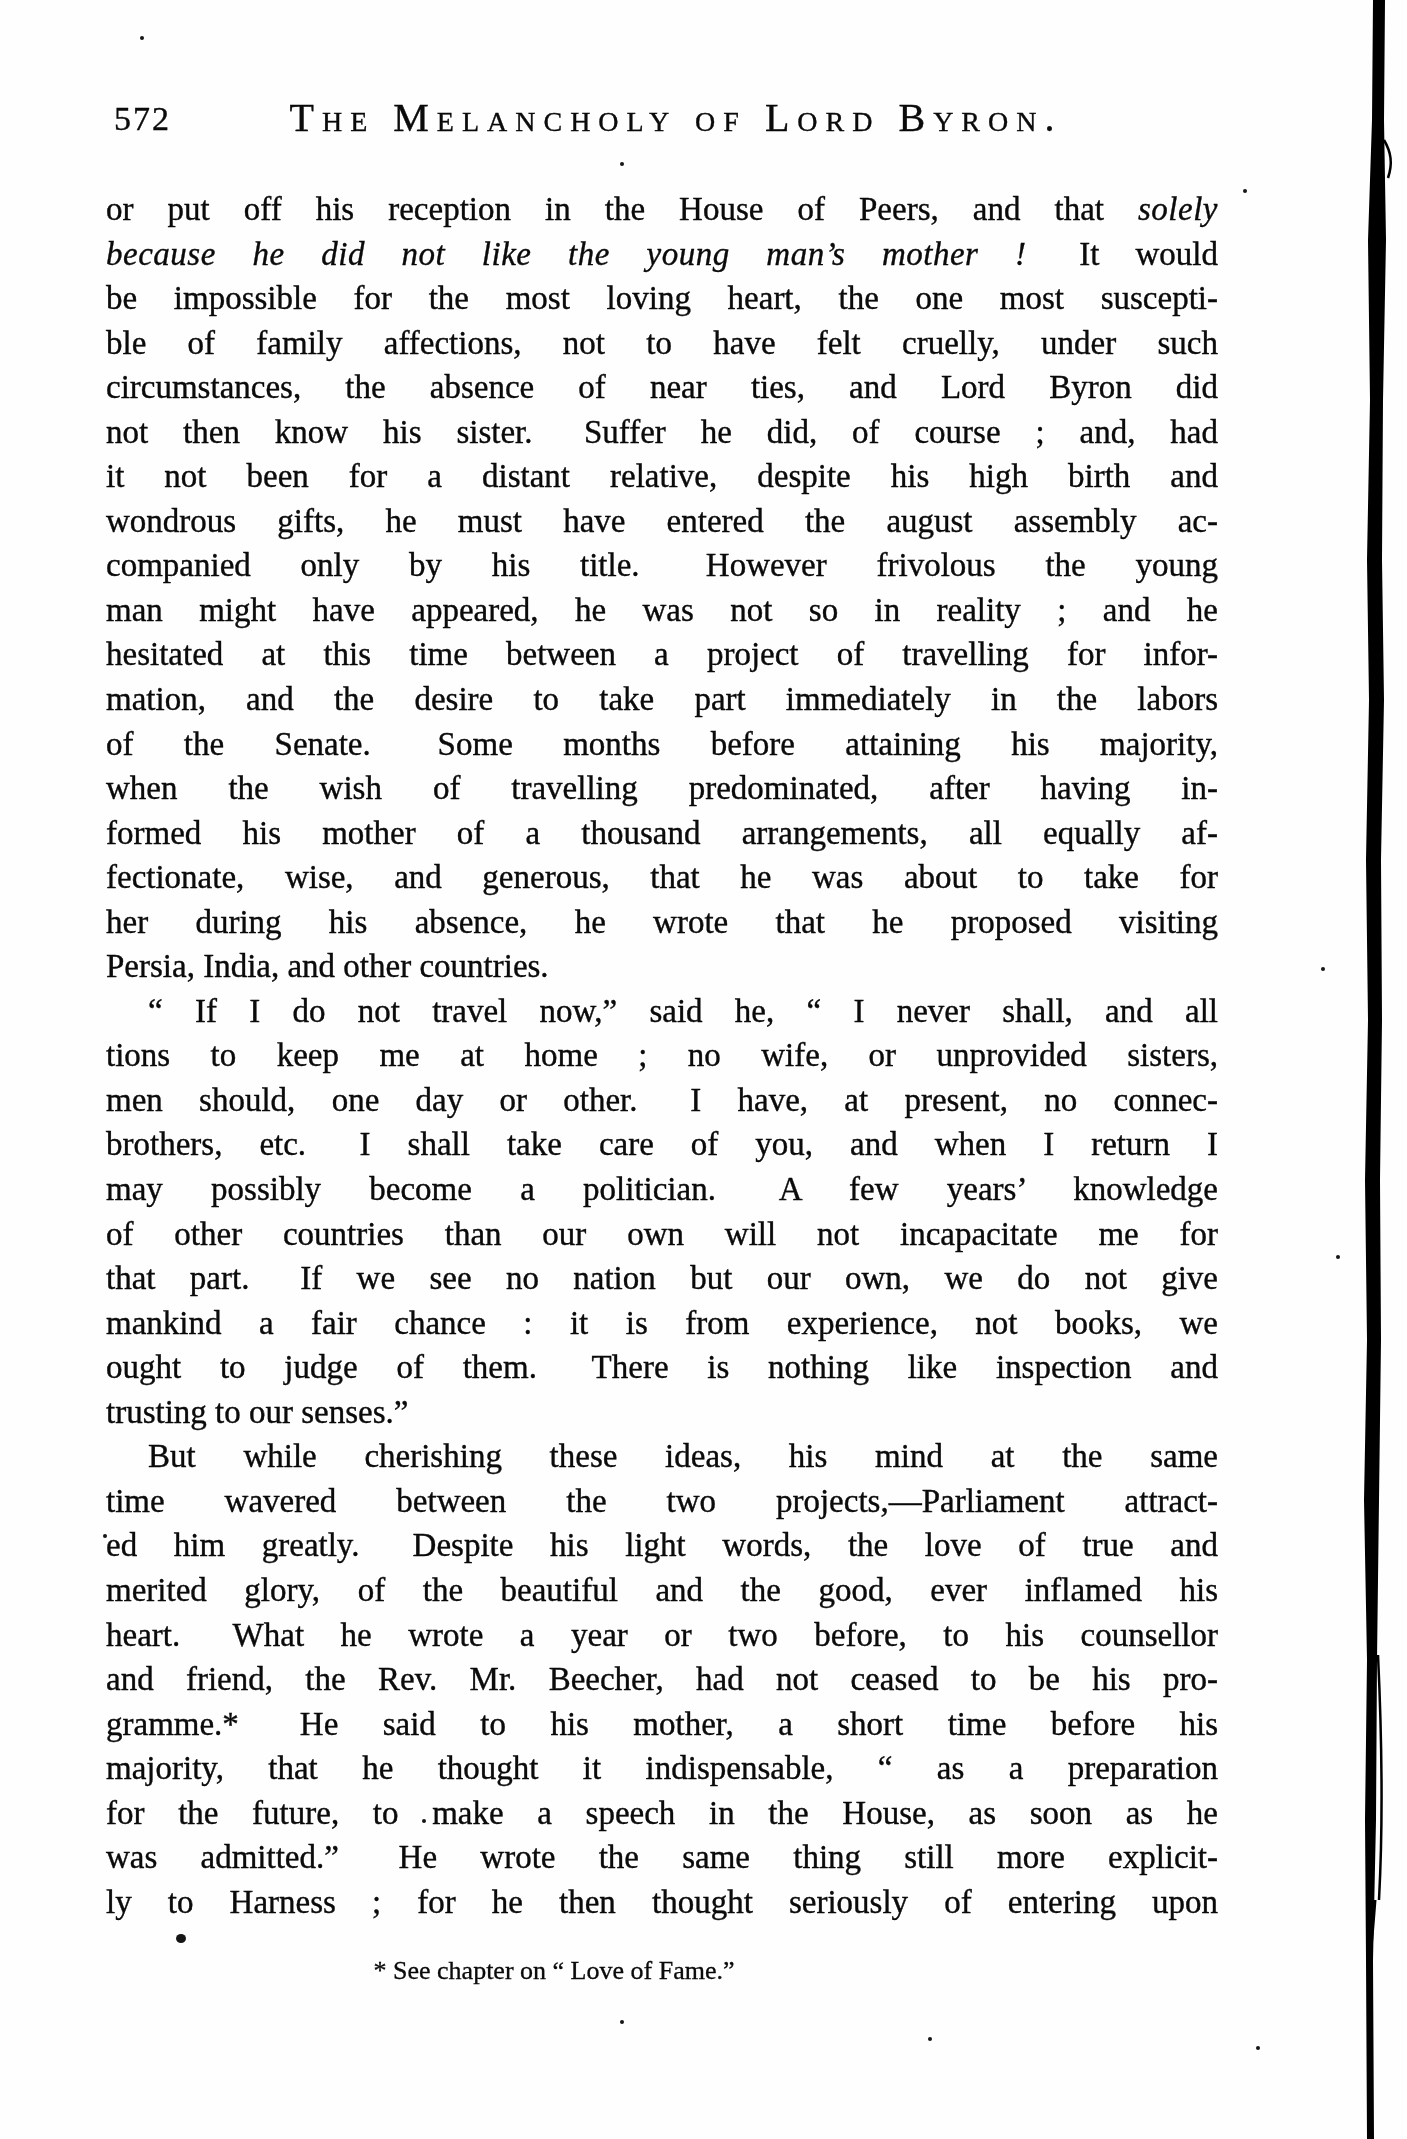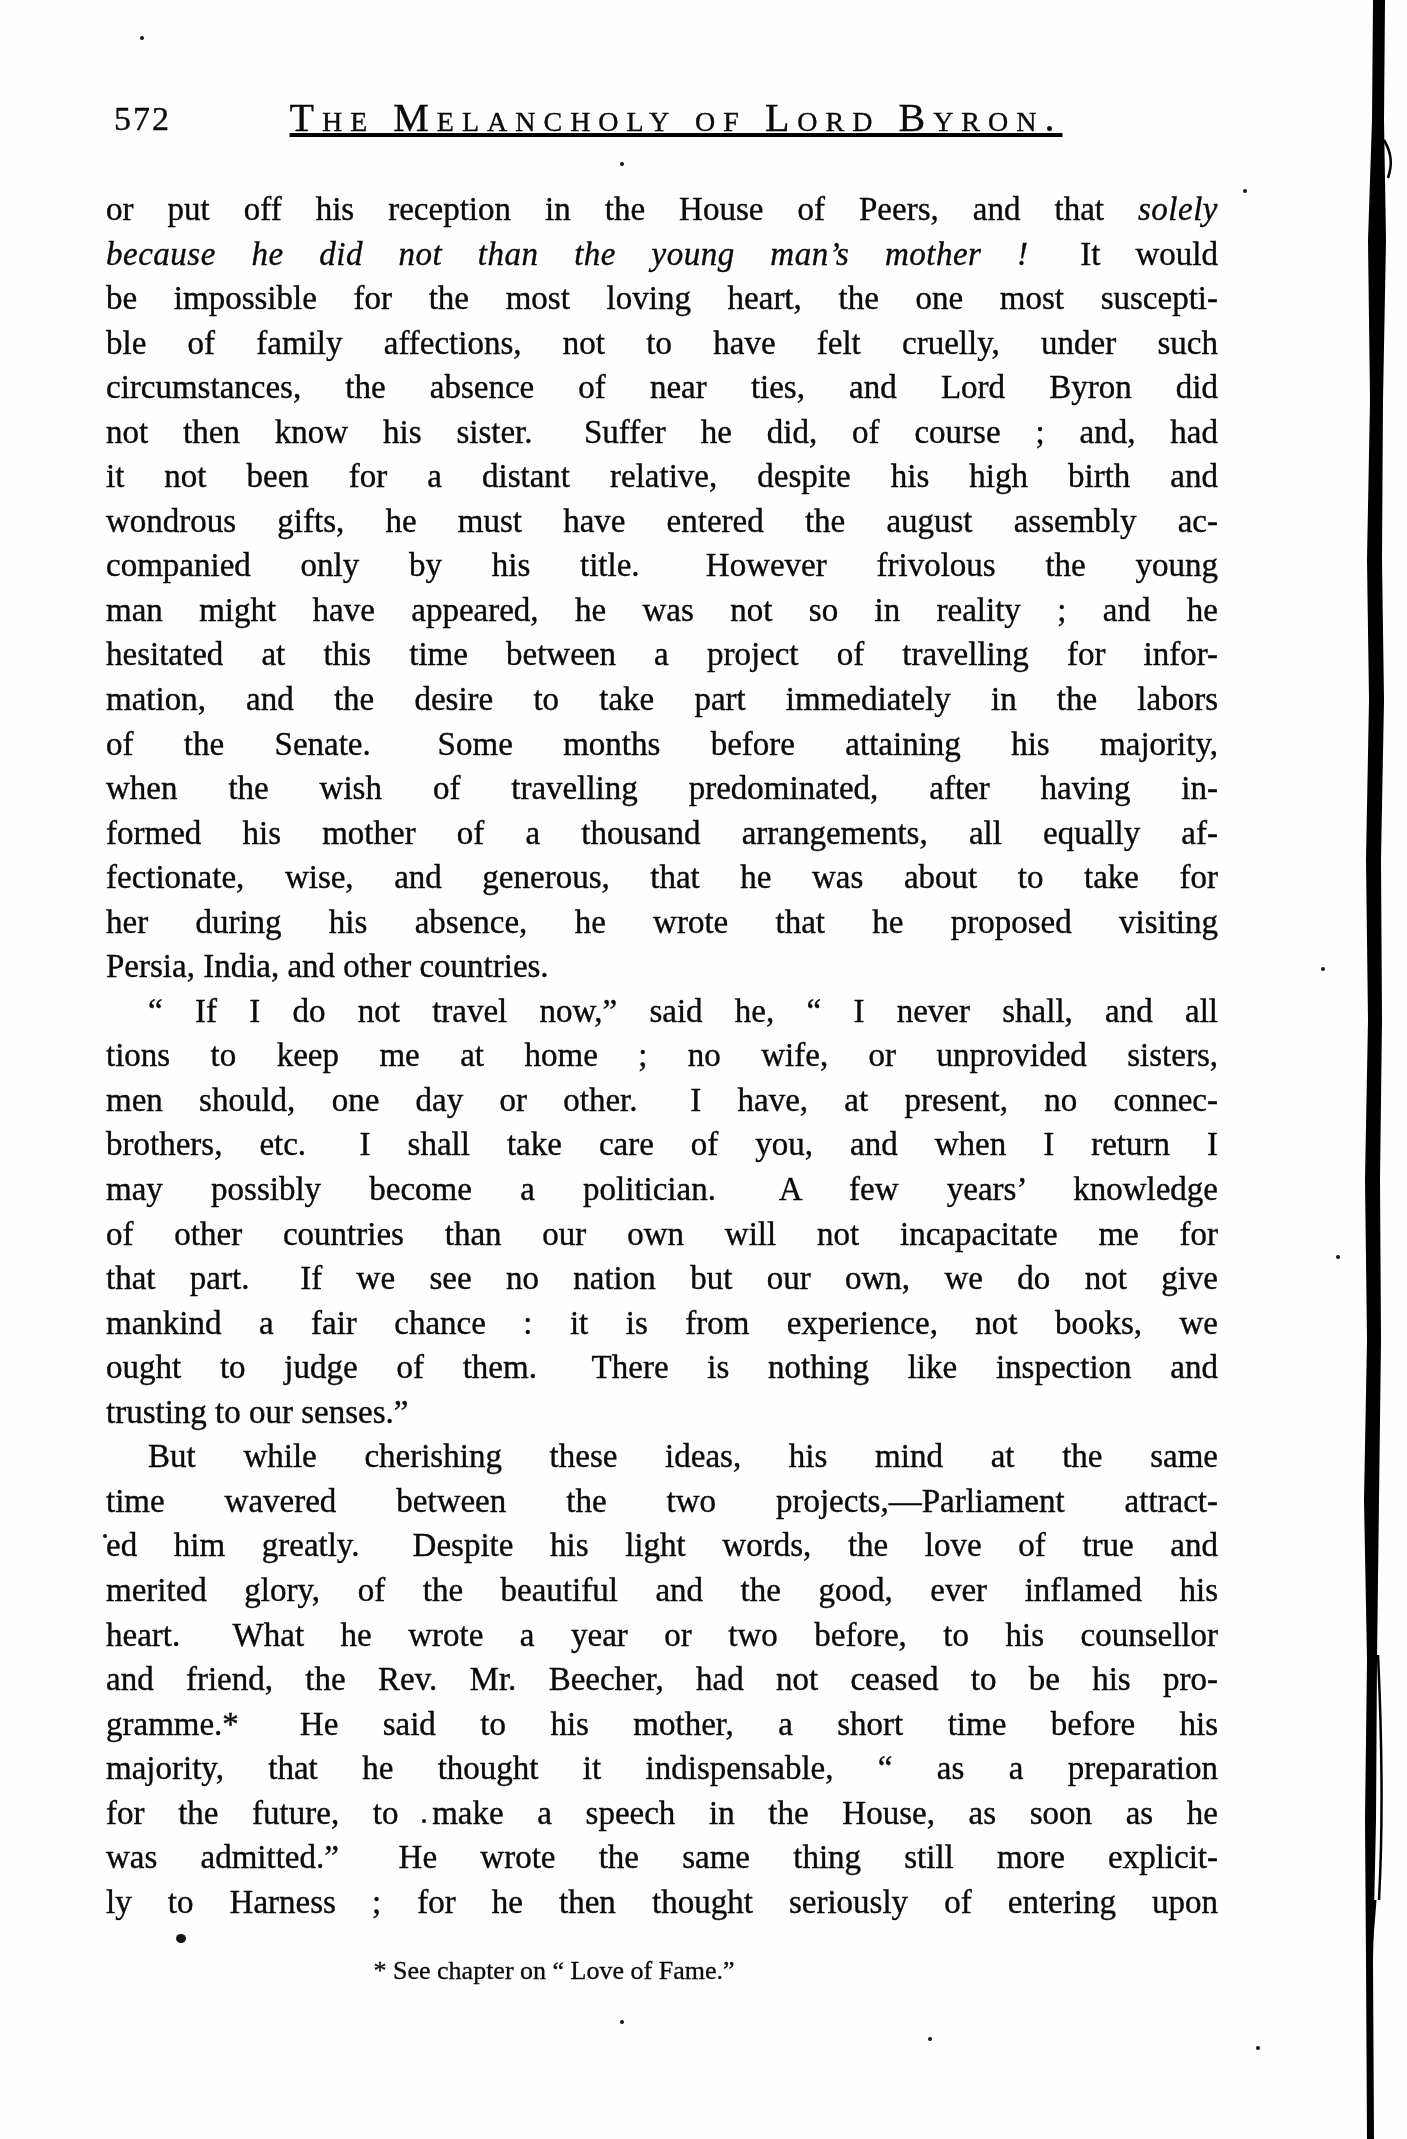--- a/index.html
+++ b/index.html
@@ -15,21 +15,20 @@
   }
   .page-number{
     position:absolute;left:8px;top:6px;
     font-size:34px;letter-spacing:2px;
   }
   .running-title{
     position:absolute;left:0;top:0;width:100%;
     text-align:center;padding-left:28px;box-sizing:border-box;
     font-variant:small-caps;font-size:40px;letter-spacing:8px;
     white-space:nowrap;
-    text-decoration:underline;
   }
   .text-block{
     position:absolute;left:106px;top:187px;width:1112px;
     font-size:33px;line-height:44.55px;
     -webkit-text-stroke:0.35px #000;
   }
   .line{text-align:justify;text-align-last:justify;}
   .line.end{text-align-last:left;}
   .line.indent{text-indent:42px;}
   .line em{letter-spacing:0.5px;}
@@ -47,21 +46,21 @@
 
 <div class="page">
 
   <div class="header-row">
     <span class="page-number">572</span>
     <span class="running-title">The Melancholy of Lord Byron.</span>
   </div>
 
   <div class="text-block">
       <div class="line"><span>or put off his reception in the House of Peers, and that </span><em>solely</em></div>
-      <div class="line"><em>because he did not than the young man’s mother !</em><span>  It would</span></div>
+      <div class="line"><em>because he did not like the young man’s mother !</em><span>  It would</span></div>
       <div class="line"><span>be impossible for the most loving heart, the one most suscepti-</span></div>
       <div class="line"><span>ble of family affections, not to have felt cruelly, under such</span></div>
       <div class="line"><span>circumstances, the absence of near ties, and Lord Byron did</span></div>
       <div class="line"><span>not then know his sister.  Suffer he did, of course ; and, had</span></div>
       <div class="line"><span>it not been for a distant relative, despite his high birth and</span></div>
       <div class="line"><span>wondrous gifts, he must have entered the august assembly ac-</span></div>
       <div class="line"><span>companied only by his title.  However frivolous the young</span></div>
       <div class="line"><span>man might have appeared, he was not so in reality ; and he</span></div>
       <div class="line"><span>hesitated at this time between a project of travelling for infor-</span></div>
       <div class="line"><span>mation, and the desire to take part immediately in the labors</span></div>

